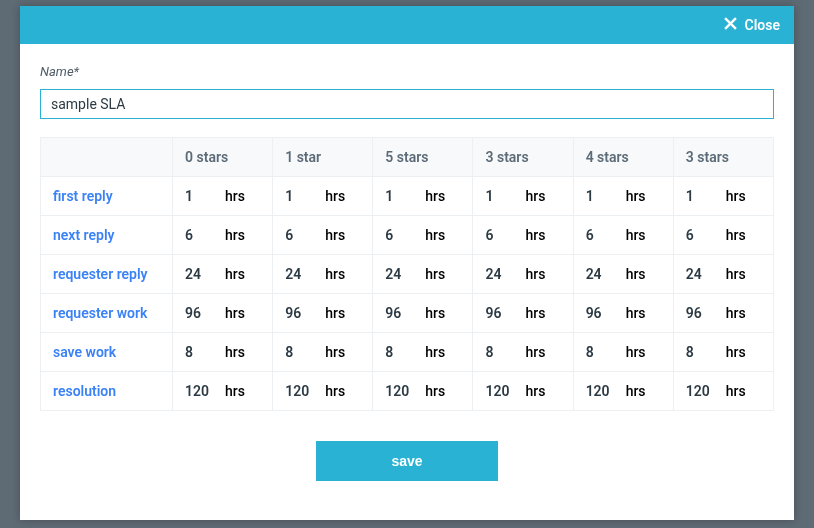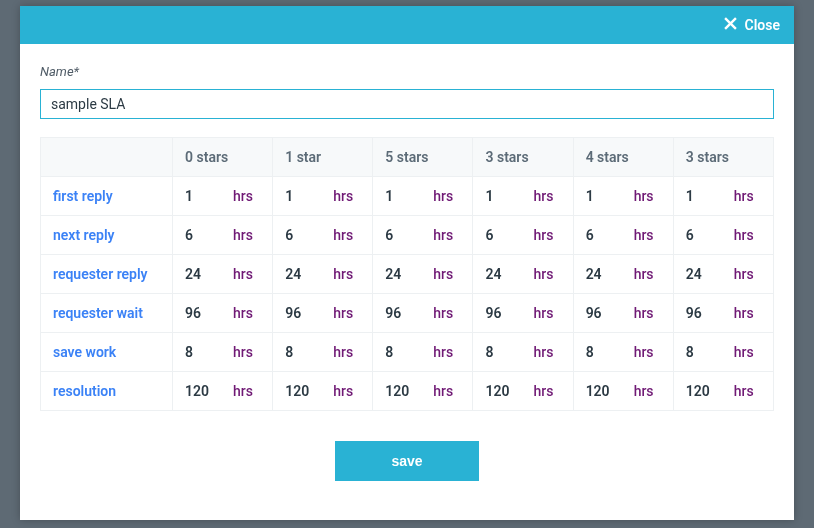--- a/index.html
+++ b/index.html
@@ -91,37 +91,37 @@
   color: #3b82f6;
   font-weight: 600;
 }
 .cell-val {
   color: #2c3a44;
   font-weight: 600;
   display: inline-block;
   min-width: 28px;
 }
 .cell-unit {
-  color: #701a75;
+  color: #000000;
   font-weight: 500;
-  margin-left: 20px;
+  margin-left: 12px;
 }
 .save-row {
   display: flex;
   justify-content: center;
   margin-top: 30px;
 }
 .save-btn {
   background: #29b2d4;
   color: #fff;
   font-weight: 700;
   font-size: 14px;
   border: none;
   padding: 12px 0;
-  width: 144px;
+  width: 182px;
   cursor: pointer;
 }
 </style>
 </head>
 <body>
 
 <div class="modal">
 
   <div class="modal-header">
     <div class="close-btn">
@@ -174,21 +174,21 @@
           <tr>
             <td class="row-label">requester reply</td>
             <td><span class="cell-val">24</span><span class="cell-unit">hrs</span></td>
             <td><span class="cell-val">24</span><span class="cell-unit">hrs</span></td>
             <td><span class="cell-val">24</span><span class="cell-unit">hrs</span></td>
             <td><span class="cell-val">24</span><span class="cell-unit">hrs</span></td>
             <td><span class="cell-val">24</span><span class="cell-unit">hrs</span></td>
             <td><span class="cell-val">24</span><span class="cell-unit">hrs</span></td>
           </tr>
           <tr>
-            <td class="row-label">requester wait</td>
+            <td class="row-label">requester work</td>
             <td><span class="cell-val">96</span><span class="cell-unit">hrs</span></td>
             <td><span class="cell-val">96</span><span class="cell-unit">hrs</span></td>
             <td><span class="cell-val">96</span><span class="cell-unit">hrs</span></td>
             <td><span class="cell-val">96</span><span class="cell-unit">hrs</span></td>
             <td><span class="cell-val">96</span><span class="cell-unit">hrs</span></td>
             <td><span class="cell-val">96</span><span class="cell-unit">hrs</span></td>
           </tr>
           <tr>
             <td class="row-label">save work</td>
             <td><span class="cell-val">8</span><span class="cell-unit">hrs</span></td>

